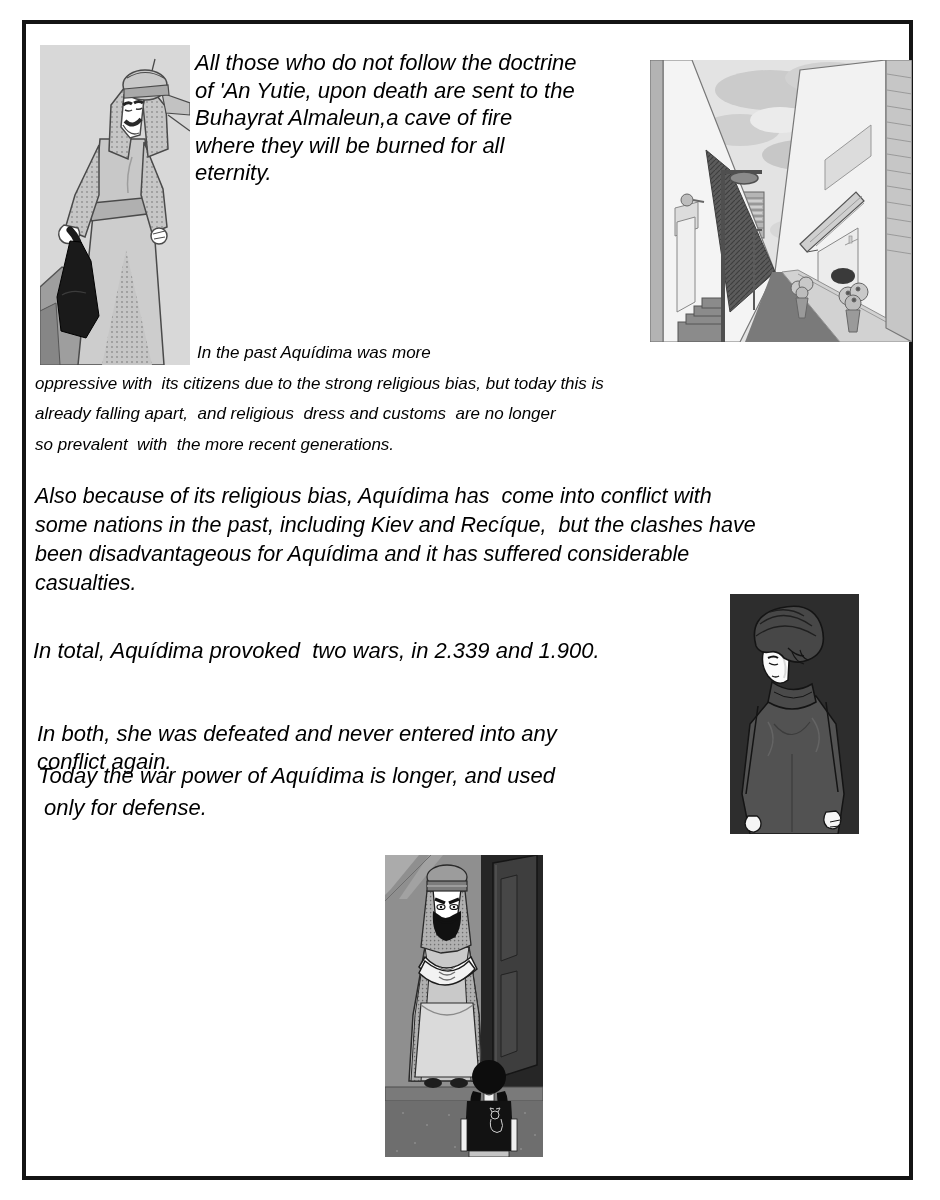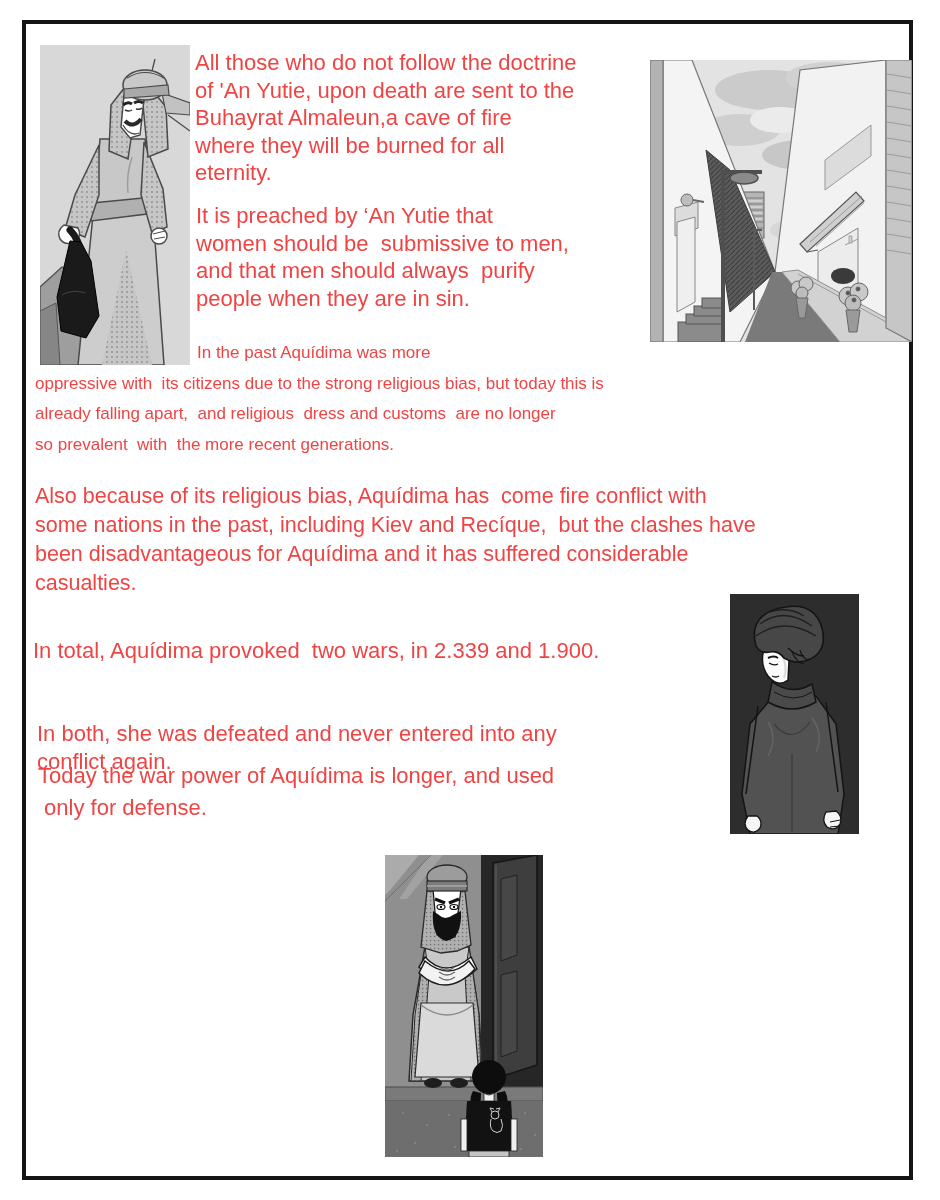--- a/index.html
+++ b/index.html
@@ -1,20 +1,20 @@
 <!DOCTYPE html>
 <html><head>
 <meta charset="utf-8">
 <style>
   html,body{margin:0;padding:0;background:#ffffff;}
   .canvas{position:relative;width:940px;height:1200px;background:#ffffff;overflow:hidden;
           font-family:"Liberation Sans","DejaVu Sans",sans-serif;}
   .frame{position:absolute;left:22px;top:20px;width:891px;height:1160px;
          box-sizing:border-box;border:4px solid #141414;background:#ffffff;}
-  .para{position:absolute;font-size:22px;color:#ef4444;white-space:pre;letter-spacing:0;}
+  .para{position:absolute;font-size:22px;color:#000000;white-space:pre;letter-spacing:0;font-style:italic;}
   .p1{left:195px;top:49px;line-height:27.5px;}
   .p2{left:196px;top:202px;line-height:27.5px;}
   .p3{left:35px;top:338px;line-height:30.5px;text-indent:162px;font-size:17px;}
   .p4{left:35px;top:482px;line-height:29px;font-size:21.5px;}
   .p5{left:33px;top:637px;line-height:28px;}
   .p6{left:37px;top:677px;line-height:28px;margin-top:43px;}
   .p7{left:38px;top:760px;line-height:32px;}
   .illus{position:absolute;display:block;}
   .il-prophet{left:40px;top:45px;}
   .il-street{left:650px;top:60px;}
@@ -285,29 +285,25 @@
       <path d="M106,264 q-2,8 2,12 q4,3 8,0 q3,-5 0,-12"></path>
     </g>
     <polygon points="84,296 124,296 124,302 84,302" fill="#c4c4c4" stroke="#222" stroke-width="0.8"></polygon>
   </svg>
 
   <div class="para p1">All those who do not follow the doctrine
 of 'An Yutie, upon death are sent to the
 Buhayrat Almaleun,a cave of fire
 where they will be burned for all
 eternity.</div>
-  <div class="para p2">It is preached by ‘An Yutie that
-women should be  submissive to men,
-and that men should always  purify
-people when they are in sin.</div>
   <div class="para p3">In the past Aquídima was more
 oppressive with  its citizens due to the strong religious bias, but today this is
 already falling apart,  and religious  dress and customs  are no longer
 so prevalent  with  the more recent generations.</div>
-  <div class="para p4">Also because of its religious bias, Aquídima has  come fire conflict with
+  <div class="para p4">Also because of its religious bias, Aquídima has  come into conflict with
 some nations in the past, including Kiev and Recíque,  but the clashes have
 been disadvantageous for Aquídima and it has suffered considerable
 casualties.</div>
   <div class="para p5">In total, Aquídima provoked  two wars, in 2.339 and 1.900.</div>
   <div class="para p6">In both, she was defeated and never entered into any
 conflict again.</div>
   <div class="para p7">Today the war power of Aquídima is longer, and used
  only for defense.</div>
 </div>
 

